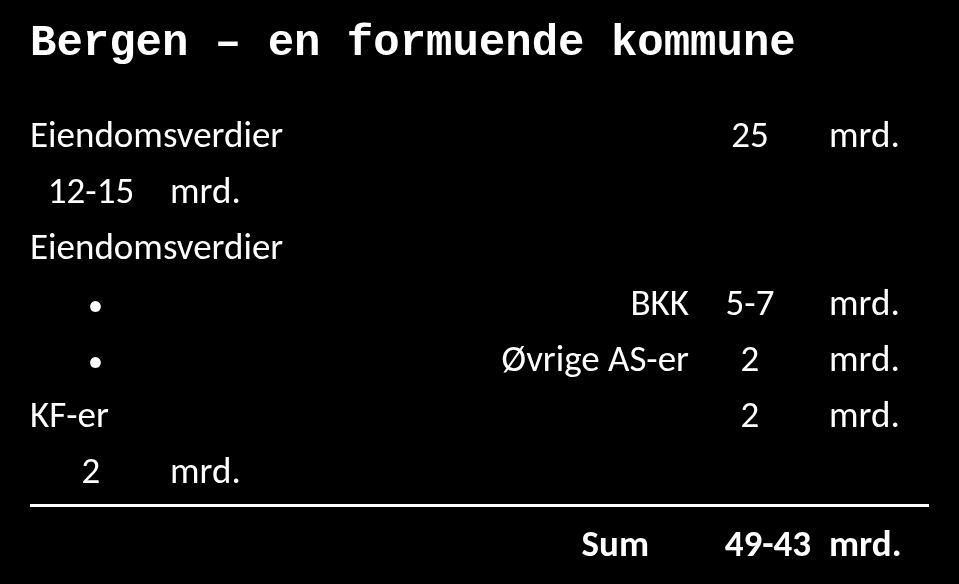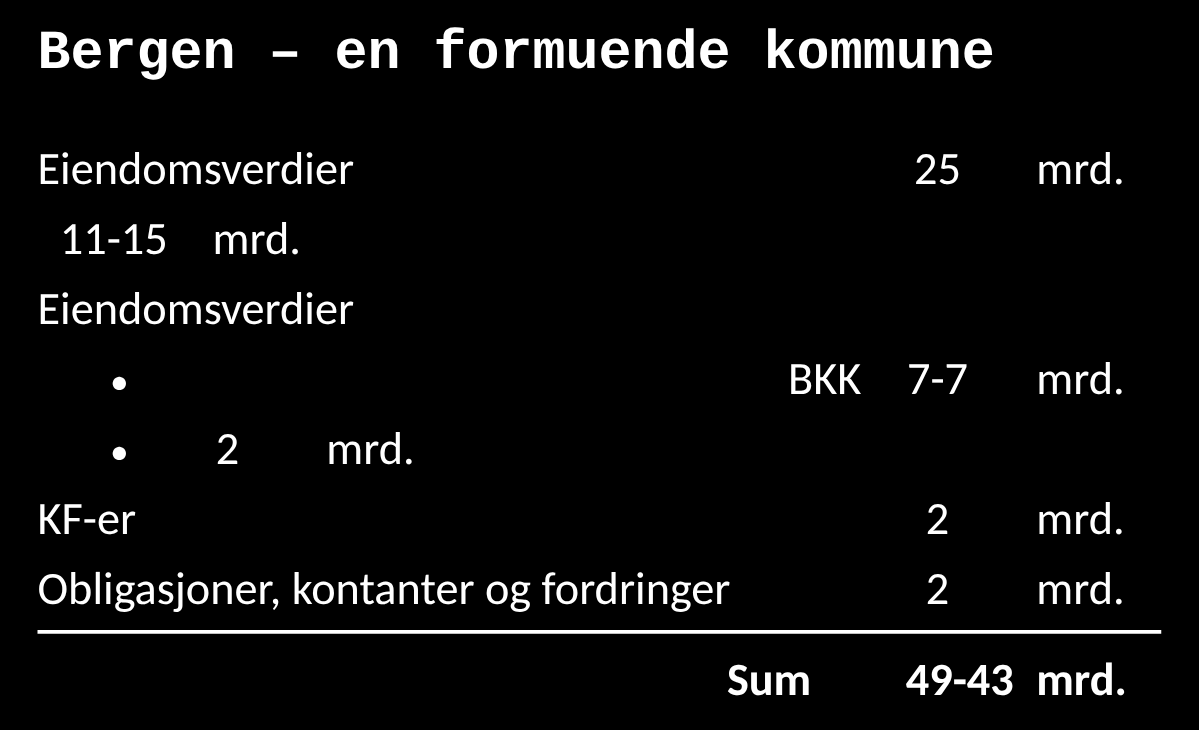--- a/index.html
+++ b/index.html
@@ -96,49 +96,49 @@
 
 <div class="content">
 
   <div class="row">
     <span class="label">Eiendomsverdier</span>
     <span class="value">25</span>
     <span class="unit">mrd.</span>
   </div>
 
   <div class="row">
-    <span class="value">11-15</span>
+    <span class="value">12-15</span>
     <span class="unit">mrd.</span>
   </div>
 
   <div class="section-label">
     <span>Eiendomsverdier</span>
   </div>
 
   <div class="bullet-row">
     <span class="bullet">•</span>
     <span class="bullet-label">BKK</span>
-    <span class="value">7-7</span>
+    <span class="value">5-7</span>
     <span class="unit">mrd.</span>
   </div>
 
   <div class="bullet-row">
     <span class="bullet">•</span>
+    <span class="bullet-label">Øvrige AS-er</span>
     <span class="value">2</span>
     <span class="unit">mrd.</span>
   </div>
 
   <div class="row">
     <span class="label">KF-er</span>
     <span class="value">2</span>
     <span class="unit">mrd.</span>
   </div>
 
   <div class="row">
-    <span class="label">Obligasjoner, kontanter og fordringer</span>
     <span class="value">2</span>
     <span class="unit">mrd.</span>
   </div>
 
   <hr class="divider">
 
   <div class="sum-row">
     <span class="sum-label">Sum</span>
     <span class="sum-value">49-43</span>
     <span class="sum-unit">mrd.</span>

